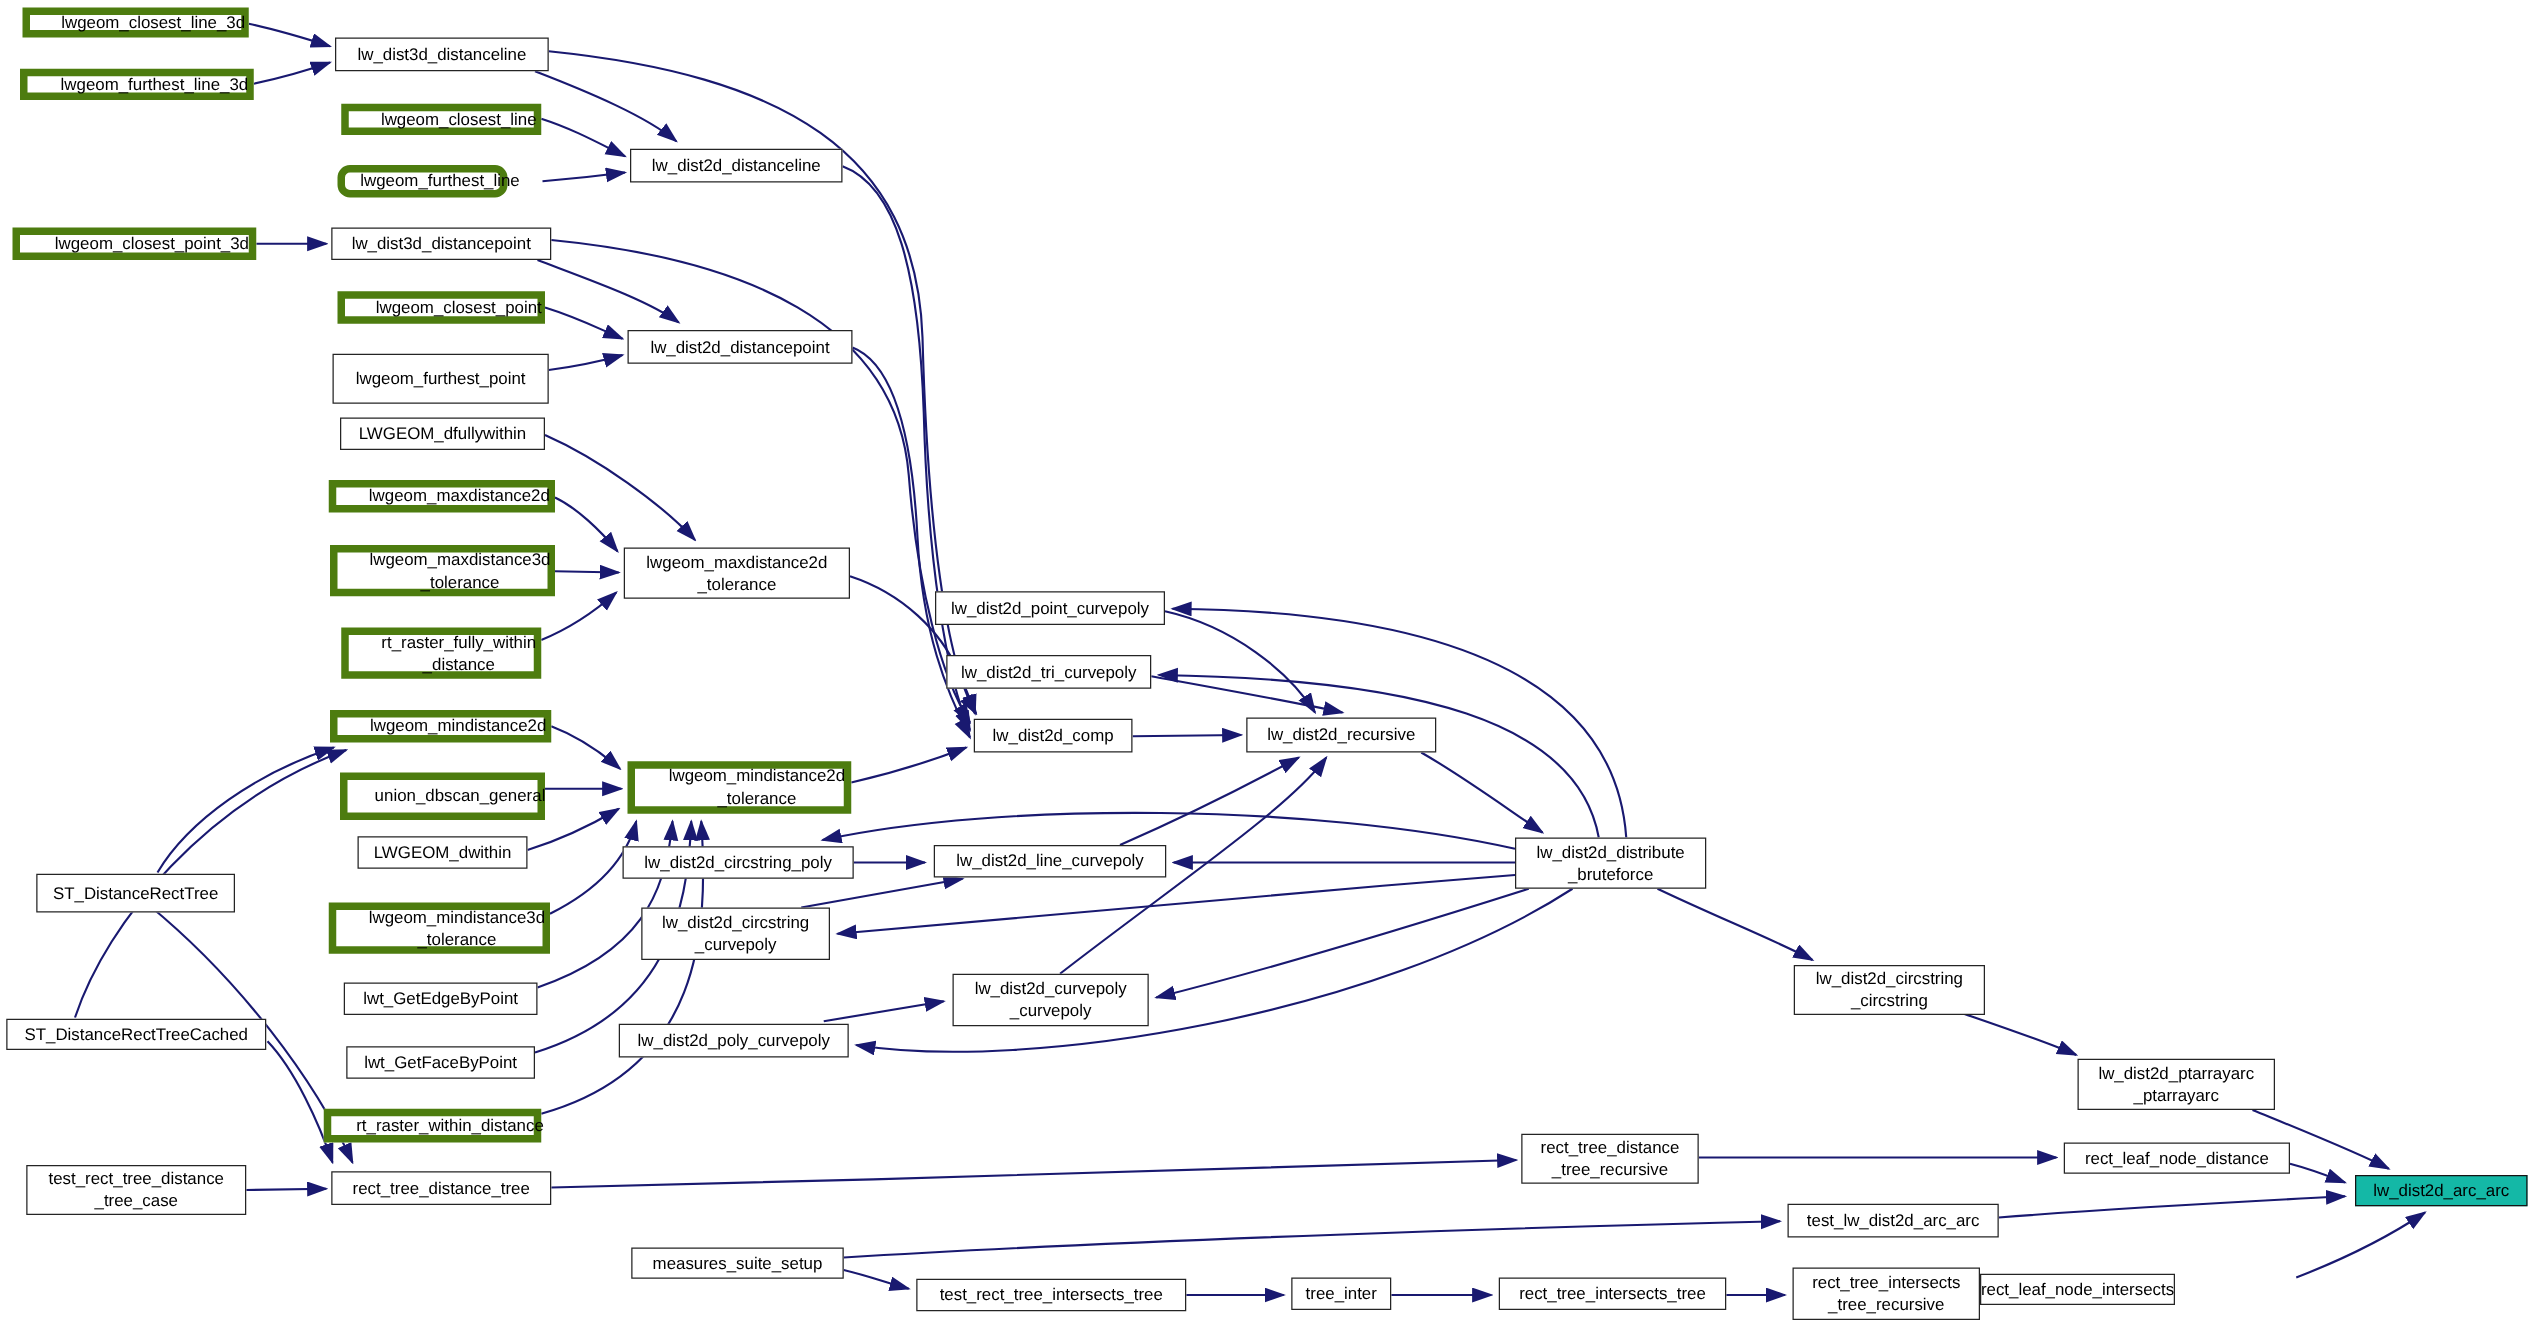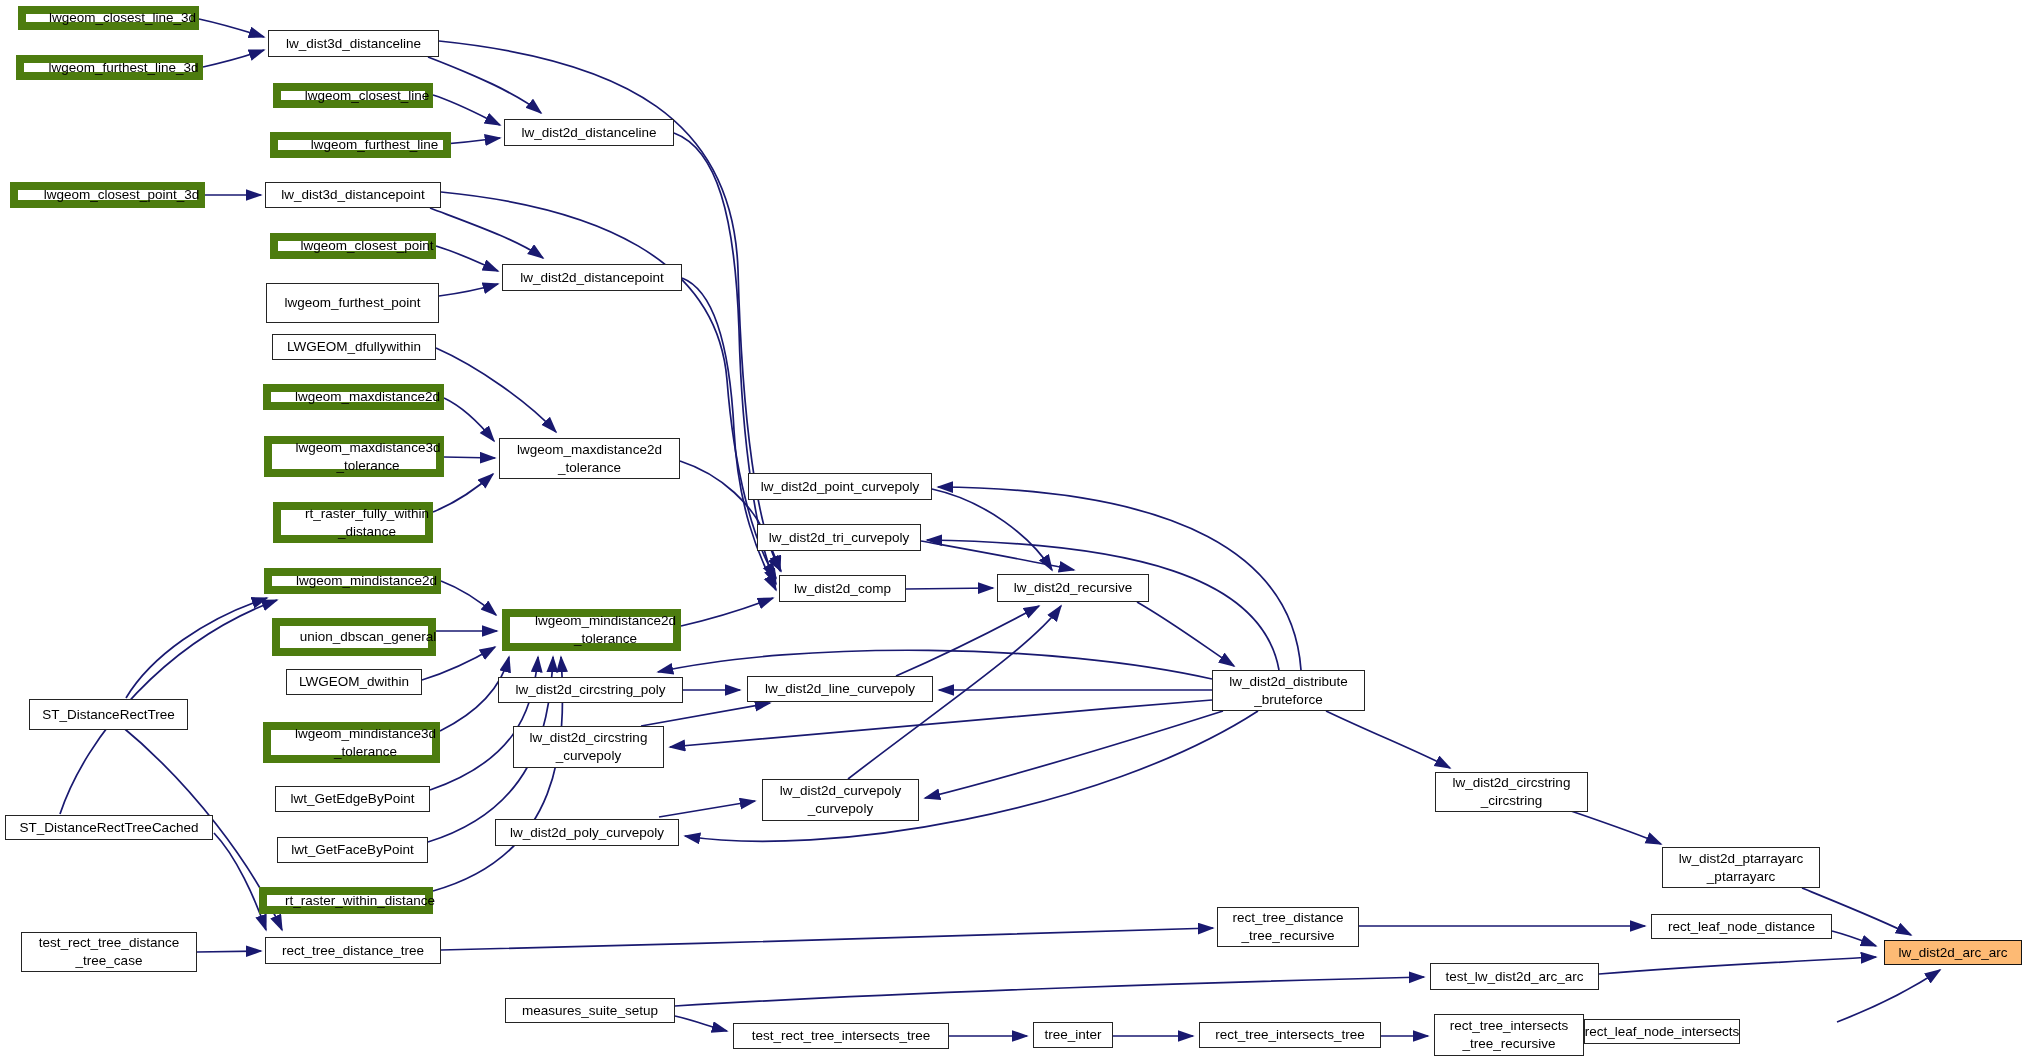--- a/index.html
+++ b/index.html
@@ -14,22 +14,22 @@
   #node-layer{position:absolute;left:0;top:0;width:2028px;height:1062px;}
   .node{
     position:absolute;box-sizing:border-box;
     display:flex;flex-direction:column;align-items:center;justify-content:center;
     background:#ffffff;border:1.5px solid #242424;
     font-size:13.5px;line-height:1.3;color:#000000;
     white-space:nowrap;text-align:center;cursor:pointer;
     overflow:visible;
   }
   .node span{display:block;}
-  .node.red{border:8px solid #4d7c0f;padding-left:28px;}
-  .node.focus{background:#fdba74;border:1.5px solid #141414;cursor:default;}
+  .node.red{border:6px solid #4d7c0f;padding-left:28px;}
+  .node.focus{background:#14b8a6;border:1.5px solid #141414;cursor:default;}
 </style>
 </head>
 <body>
 
 <div id="canvas">
   <svg id="edge-layer" width="2028" height="1062" viewBox="0 0 2028 1062" xmlns="http://www.w3.org/2000/svg">
     <defs>
       <marker id="arrow" markerWidth="10" markerHeight="8" refX="9" refY="3.5" orient="auto">
         <path d="M0,0 L10,3.5 L0,7 Z" fill="#191970"></path>
       </marker>
@@ -102,21 +102,21 @@
       </div>
       <div class="node red" title="lwgeom_furthest_line_3d" style="left: 16px; top: 55px; width: 187px; height: 25px;">
         <span>lwgeom_furthest_line_3d</span>
       </div>
       <div class="node" title="lw_dist3d_distanceline" style="left: 268px; top: 30px; width: 171px; height: 27px;">
         <span>lw_dist3d_distanceline</span>
       </div>
       <div class="node red" title="lwgeom_closest_line" style="left: 273px; top: 83px; width: 160px; height: 25px;">
         <span>lwgeom_closest_line</span>
       </div>
-      <div class="node red" title="lwgeom_furthest_line" style="left: 270px; top: 132px; width: 181px; height: 26px;">
+      <div class="node red" title="lwgeom_furthest_line" style="left: 270px; top: 132px; width: 136px; height: 26px; border-radius: 10px;">
         <span>lwgeom_furthest_line</span>
       </div>
       <div class="node" title="lw_dist2d_distanceline" style="left: 504px; top: 119px; width: 170px; height: 27px;">
         <span>lw_dist2d_distanceline</span>
       </div>
       <div class="node red" title="lwgeom_closest_point_3d" style="left: 10px; top: 182px; width: 195px; height: 26px;">
         <span>lwgeom_closest_point_3d</span>
       </div>
       <div class="node" title="lw_dist3d_distancepoint" style="left: 265px; top: 182px; width: 176px; height: 26px;">
         <span>lw_dist3d_distancepoint</span>

